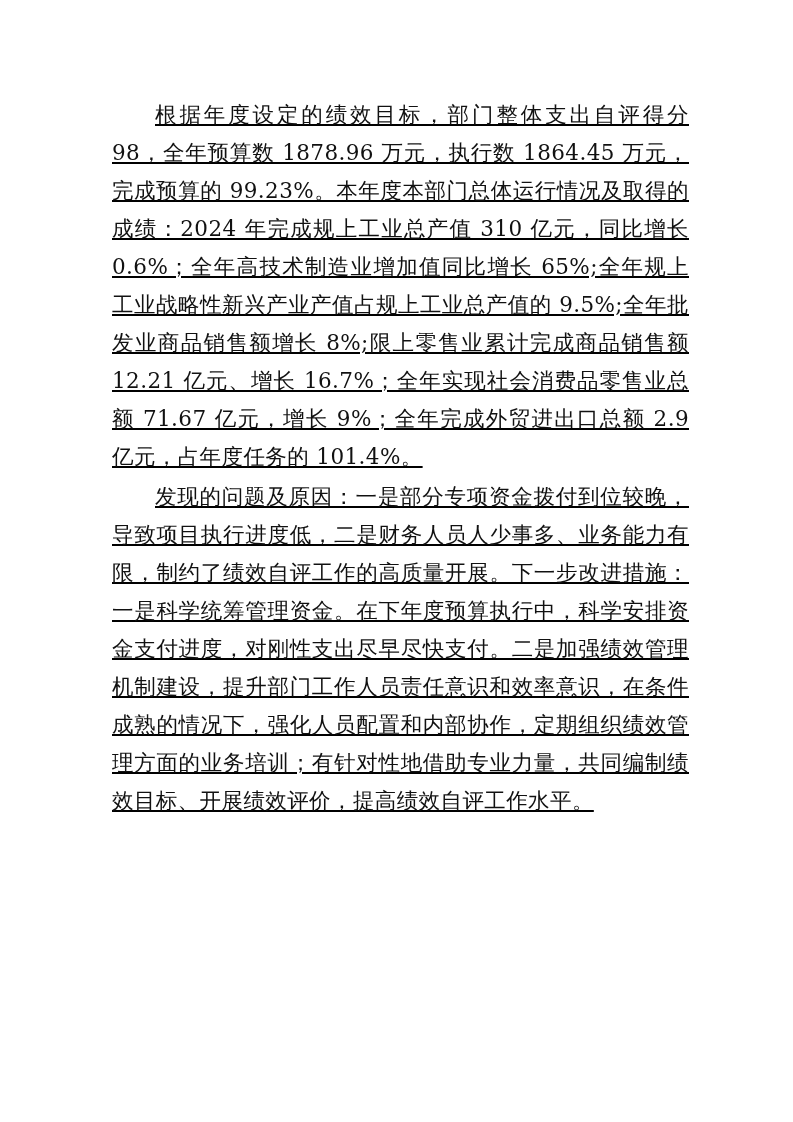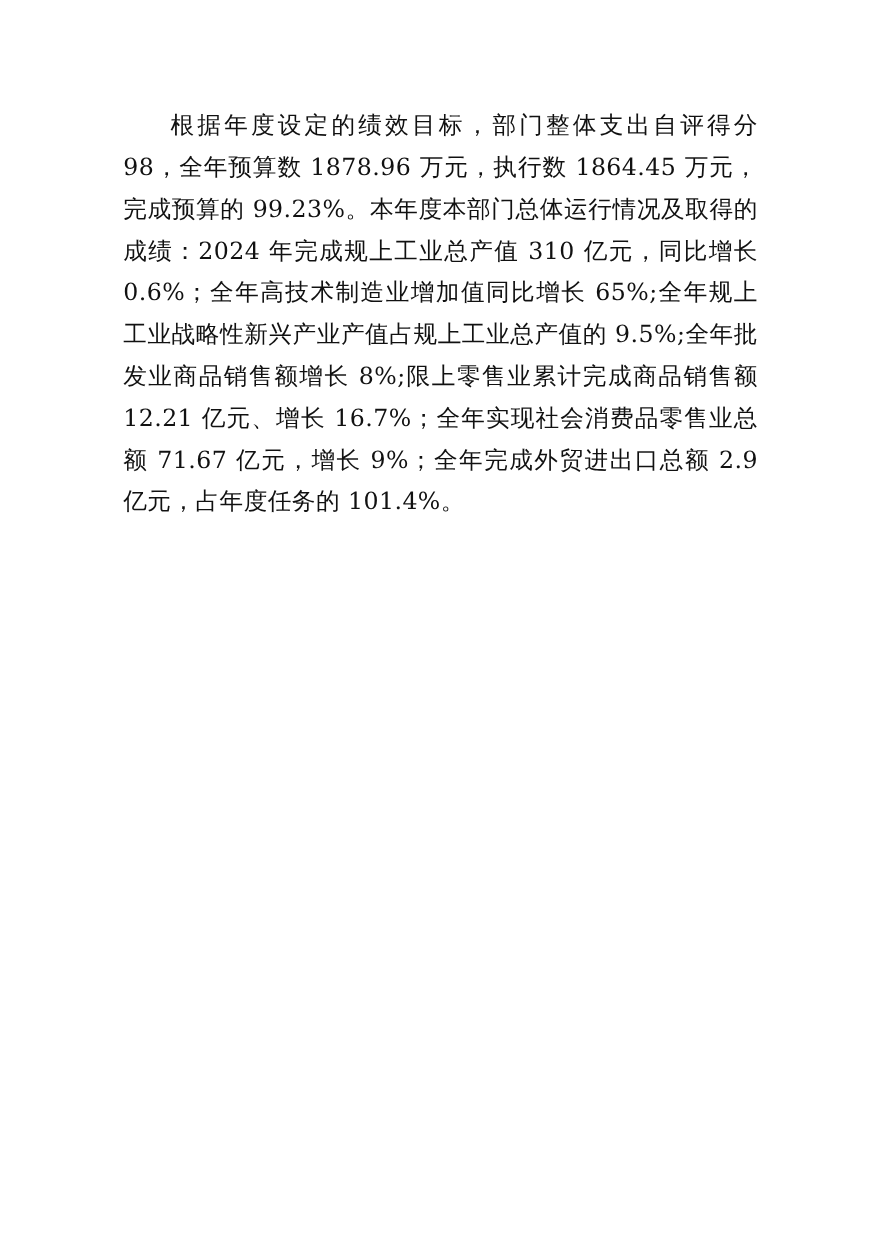--- a/index.html
+++ b/index.html
@@ -14,20 +14,21 @@
     color: #000000;
     overflow: hidden;
   }
   .page {
     position: relative;
     width: 793px;
     height: 1122px;
     box-sizing: border-box;
     padding: 96px 104px 80px 112px;
     background: #ffffff;
+    text-decoration: underline;
   }
   .doc-body {
     display: block;
   }
   .para {
     margin: 0 0 2px 0;
     font-size: 21.5px;
     line-height: 38px;
     text-align: justify;
     text-justify: inter-ideograph;
@@ -39,14 +40,15 @@
   .para:last-child {
     margin-bottom: 0;
   }
 </style>
 </head>
 <body>
 
 <div class="page">
   <div class="doc-body">
     <p class="para">根据年度设定的绩效目标，部门整体支出自评得分 98，全年预算数 1878.96 万元，执行数 1864.45 万元，完成预算的 99.23%。本年度本部门总体运行情况及取得的成绩：2024 年完成规上工业总产值 310 亿元，同比增长 0.6%；全年高技术制造业增加值同比增长 65%;全年规上工业战略性新兴产业产值占规上工业总产值的 9.5%;全年批发业商品销售额增长 8%;限上零售业累计完成商品销售额 12.21 亿元、增长 16.7%；全年实现社会消费品零售业总额 71.67 亿元，增长 9%；全年完成外贸进出口总额 2.9 亿元，占年度任务的 101.4%。</p>
+    <p class="para">发现的问题及原因：一是部分专项资金拨付到位较晚，导致项目执行进度低，二是财务人员人少事多、业务能力有限，制约了绩效自评工作的高质量开展。下一步改进措施：一是科学统筹管理资金。在下年度预算执行中，科学安排资金支付进度，对刚性支出尽早尽快支付。二是加强绩效管理机制建设，提升部门工作人员责任意识和效率意识，在条件成熟的情况下，强化人员配置和内部协作，定期组织绩效管理方面的业务培训；有针对性地借助专业力量，共同编制绩效目标、开展绩效评价，提高绩效自评工作水平。</p>
   </div>
 </div>
 
 </body></html>

